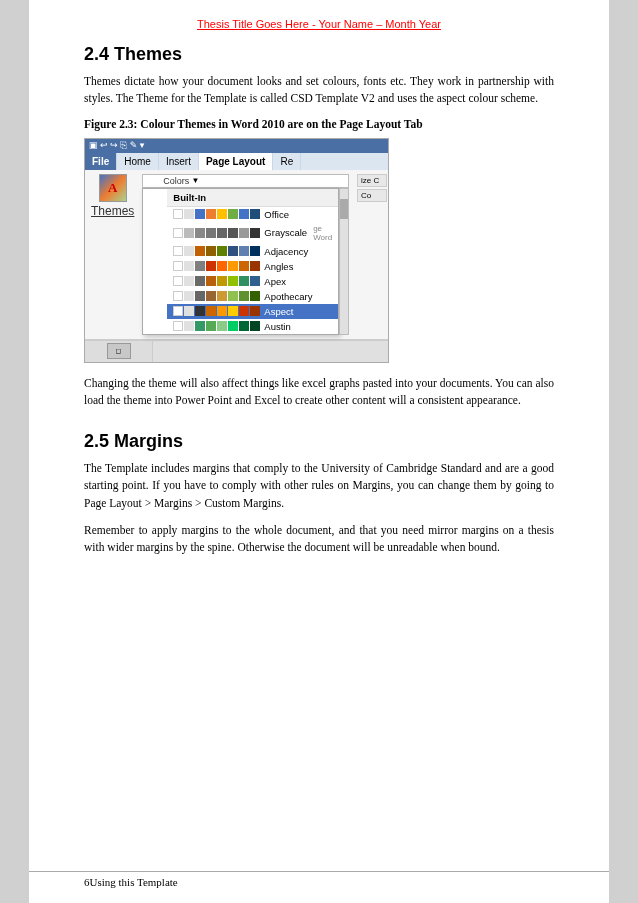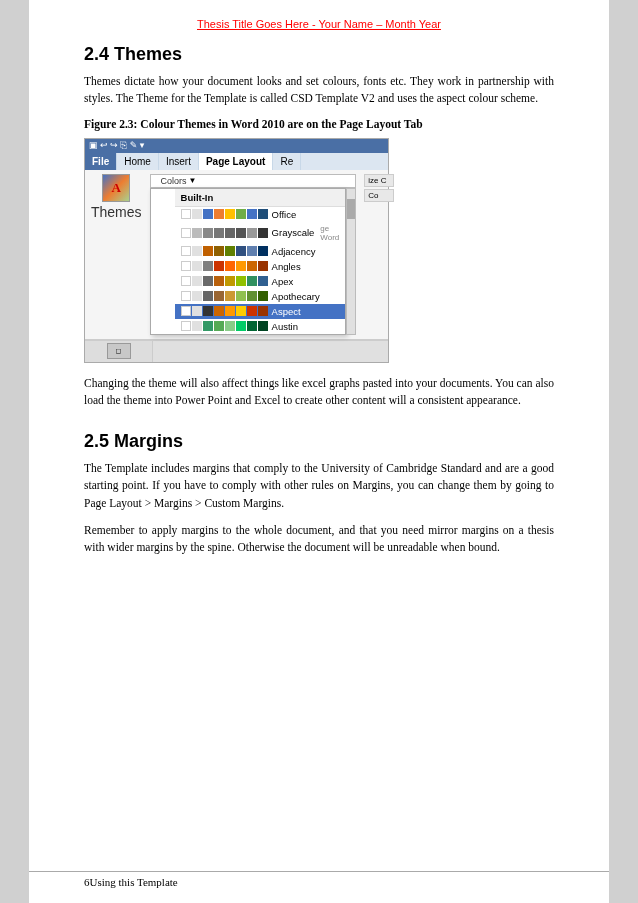--- a/index.html
+++ b/index.html
@@ -116,21 +116,21 @@
       color: #c00;
       font-family: serif;
       margin-bottom: 2px;
     }
 
     .colors-btn {
       display: flex;
       align-items: flex-start;
       background: #fff;
       border: 1px solid #bbb;
-      padding: 1px 10px;
+      padding: 1px 20px;
       font-size: 9px;
       gap: 2px;
       cursor: pointer;
     }
 
     .colors-dropdown {
       background: #fff;
       border: 1px solid #aaa;
       box-shadow: 2px 2px 5px rgba(0,0,0,0.2);
       min-width: 170px;
@@ -269,21 +269,21 @@
         <div class="r-tab active">Page Layout</div>
         <div class="r-tab">Re</div>
       </div>
 
       <div class="ribbon-content">
 
         <div class="themes-panel">
           <div class="themes-icon">
             <span style="font-size:13px;font-weight:bold;color:#c00;">A</span>
           </div>
-          <span style="font-size:14px;">Themes</span>
+          <span style="font-size:12px;text-decoration:underline;">Themes</span>
         </div>
 
         <div style="display:flex;flex-direction:column;">
           <div class="colors-btn">
             <span style="font-size:9px;color:#333;">Colors</span>
             <span style="font-size:8px;">▼</span>
           </div>
 
           <div class="dropdown-wrapper">
             <div class="dropdown-main">

